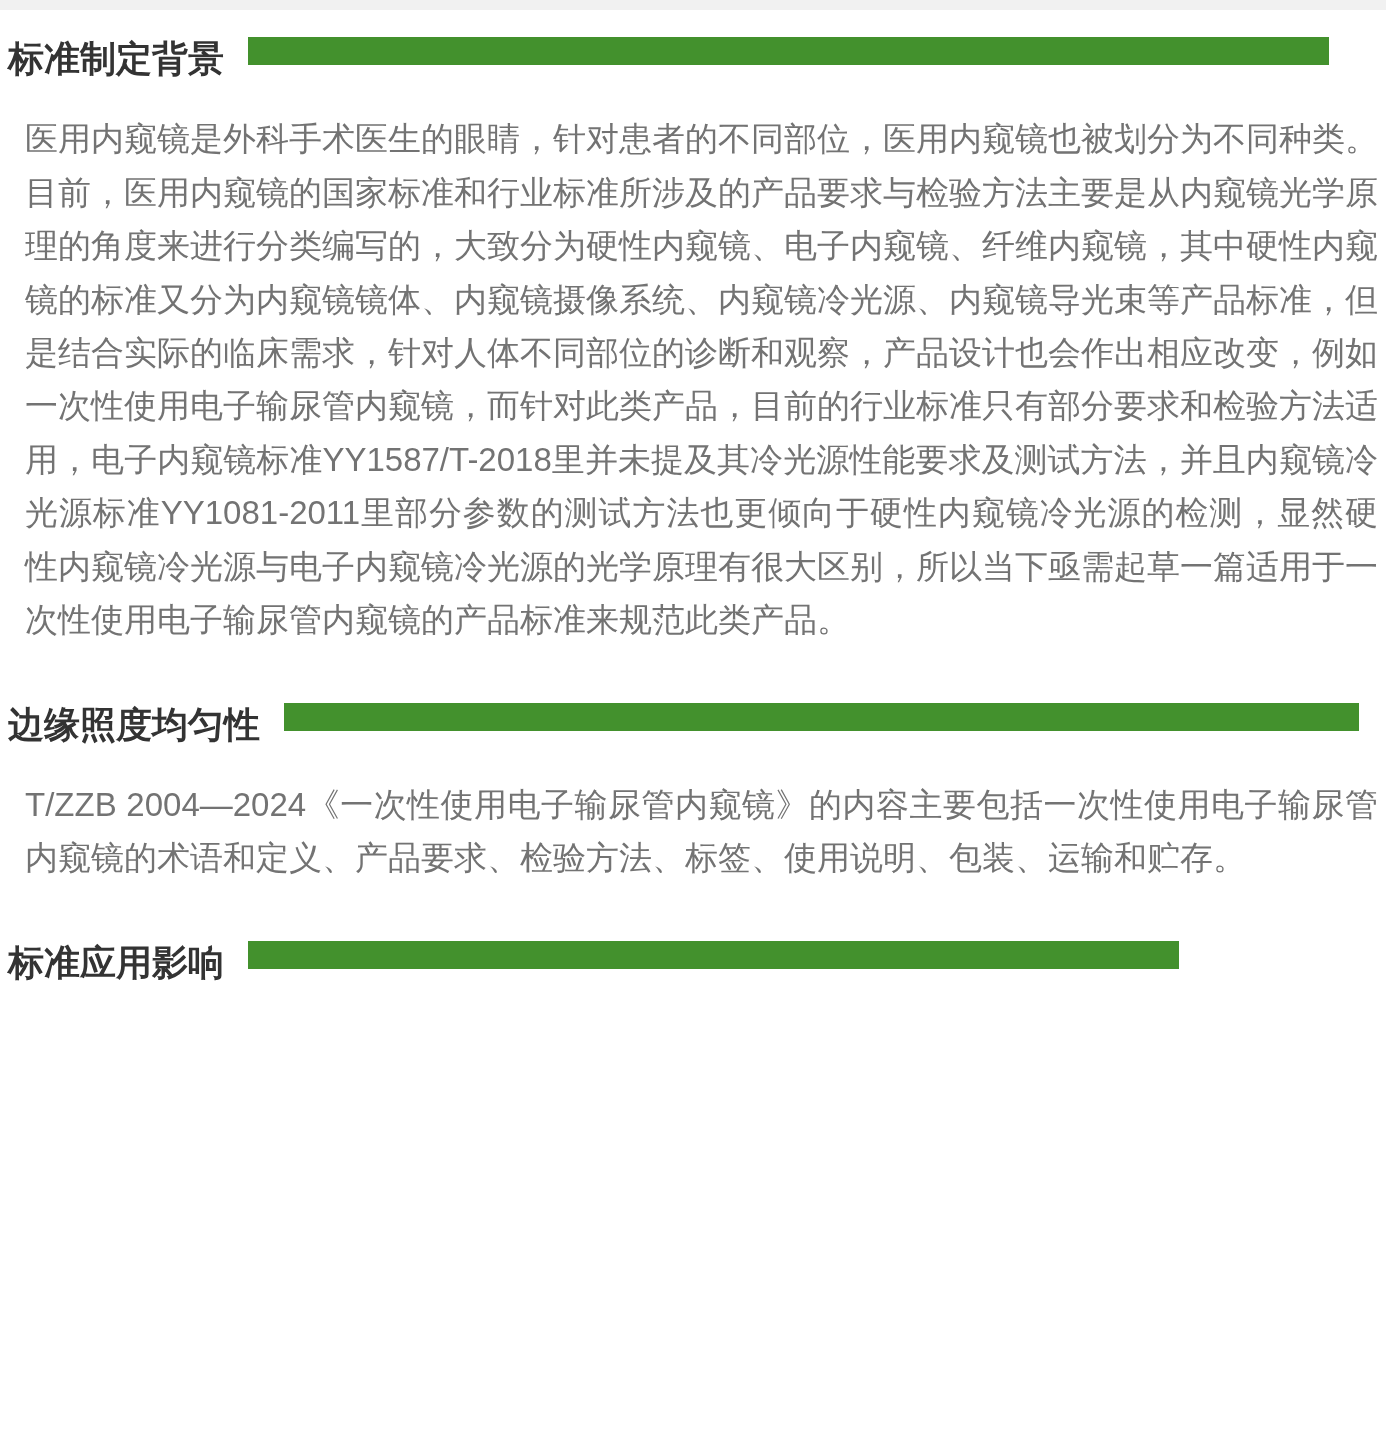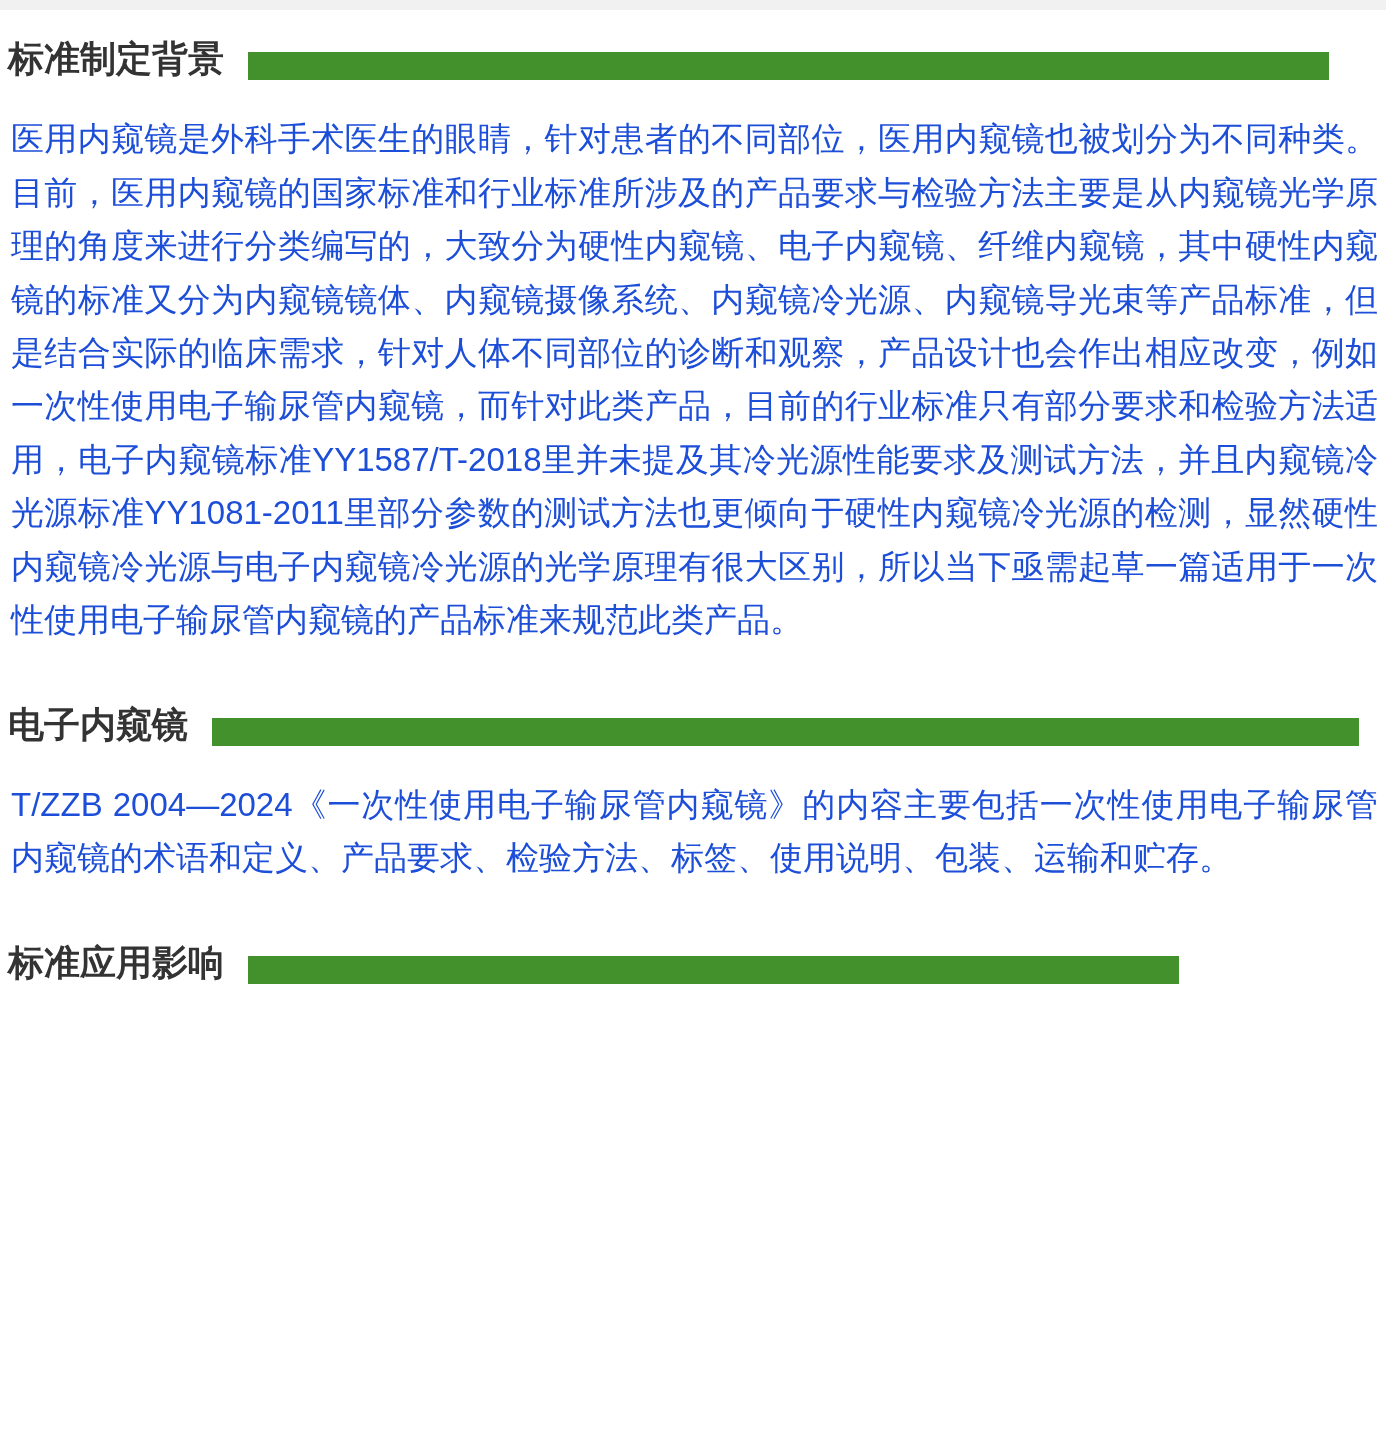--- a/index.html
+++ b/index.html
@@ -17,21 +17,21 @@
     box-sizing: border-box;
     width: 1386px;
   }
   .top-strip {
     height: 10px;
     background: #f1f1f1;
     margin: 0 -8px;
   }
   .sec-head {
     display: flex;
-    align-items: flex-end;
+    align-items: flex-start;
     gap: 24px;
     margin: 56px 0 32px 0;
     font-size: 36px;
     font-weight: 700;
     color: #333333;
     line-height: 1.2;
     white-space: nowrap;
   }
   .sec-1 .sec-head {
     margin-top: 27px;
@@ -41,43 +41,43 @@
     flex: 1 1 auto;
     background: #43912d;
   }
   .sec-1 .accent-bar { margin-right: 49px; }
   .sec-2 .accent-bar { margin-right: 19px; }
   .sec-3 .accent-bar { margin-right: 199px; }
   .para {
     font-size: 33px;
     line-height: 1.62;
     text-align: justify;
-    margin: 0 0 18px 3px;
-    color: #1d4ed8;
+    margin: 0 0 18px 17px;
+    color: #737373;
     word-break: break-all;
   }
 </style>
 </head>
 <body>
 
 <div class="page">
 
   <div class="top-strip"></div>
 
   <section class="sec sec-1">
     <h2 class="sec-head">
       <span class="sec-title">标准制定背景</span>
       <span class="accent-bar"></span>
     </h2>
     <p class="para">医用内窥镜是外科手术医生的眼睛，针对患者的不同部位，医用内窥镜也被划分为不同种类。目前，医用内窥镜的国家标准和行业标准所涉及的产品要求与检验方法主要是从内窥镜光学原理的角度来进行分类编写的，大致分为硬性内窥镜、电子内窥镜、纤维内窥镜，其中硬性内窥镜的标准又分为内窥镜镜体、内窥镜摄像系统、内窥镜冷光源、内窥镜导光束等产品标准，但是结合实际的临床需求，针对人体不同部位的诊断和观察，产品设计也会作出相应改变，例如一次性使用电子输尿管内窥镜，而针对此类产品，目前的行业标准只有部分要求和检验方法适用，电子内窥镜标准YY1587/T-2018里并未提及其冷光源性能要求及测试方法，并且内窥镜冷光源标准YY1081-2011里部分参数的测试方法也更倾向于硬性内窥镜冷光源的检测，显然硬性内窥镜冷光源与电子内窥镜冷光源的光学原理有很大区别，所以当下亟需起草一篇适用于一次性使用电子输尿管内窥镜的产品标准来规范此类产品。</p>
   </section>
 
   <section class="sec sec-2">
     <h2 class="sec-head">
-      <span class="sec-title">电子内窥镜</span>
+      <span class="sec-title">边缘照度均匀性</span>
       <span class="accent-bar"></span>
     </h2>
     <p class="para">T/ZZB 2004—2024《一次性使用电子输尿管内窥镜》的内容主要包括一次性使用电子输尿管内窥镜的术语和定义、产品要求、检验方法、标签、使用说明、包装、运输和贮存。</p>
   </section>
 
   <section class="sec sec-3">
     <h2 class="sec-head">
       <span class="sec-title">标准应用影响</span>
       <span class="accent-bar"></span>
     </h2>

